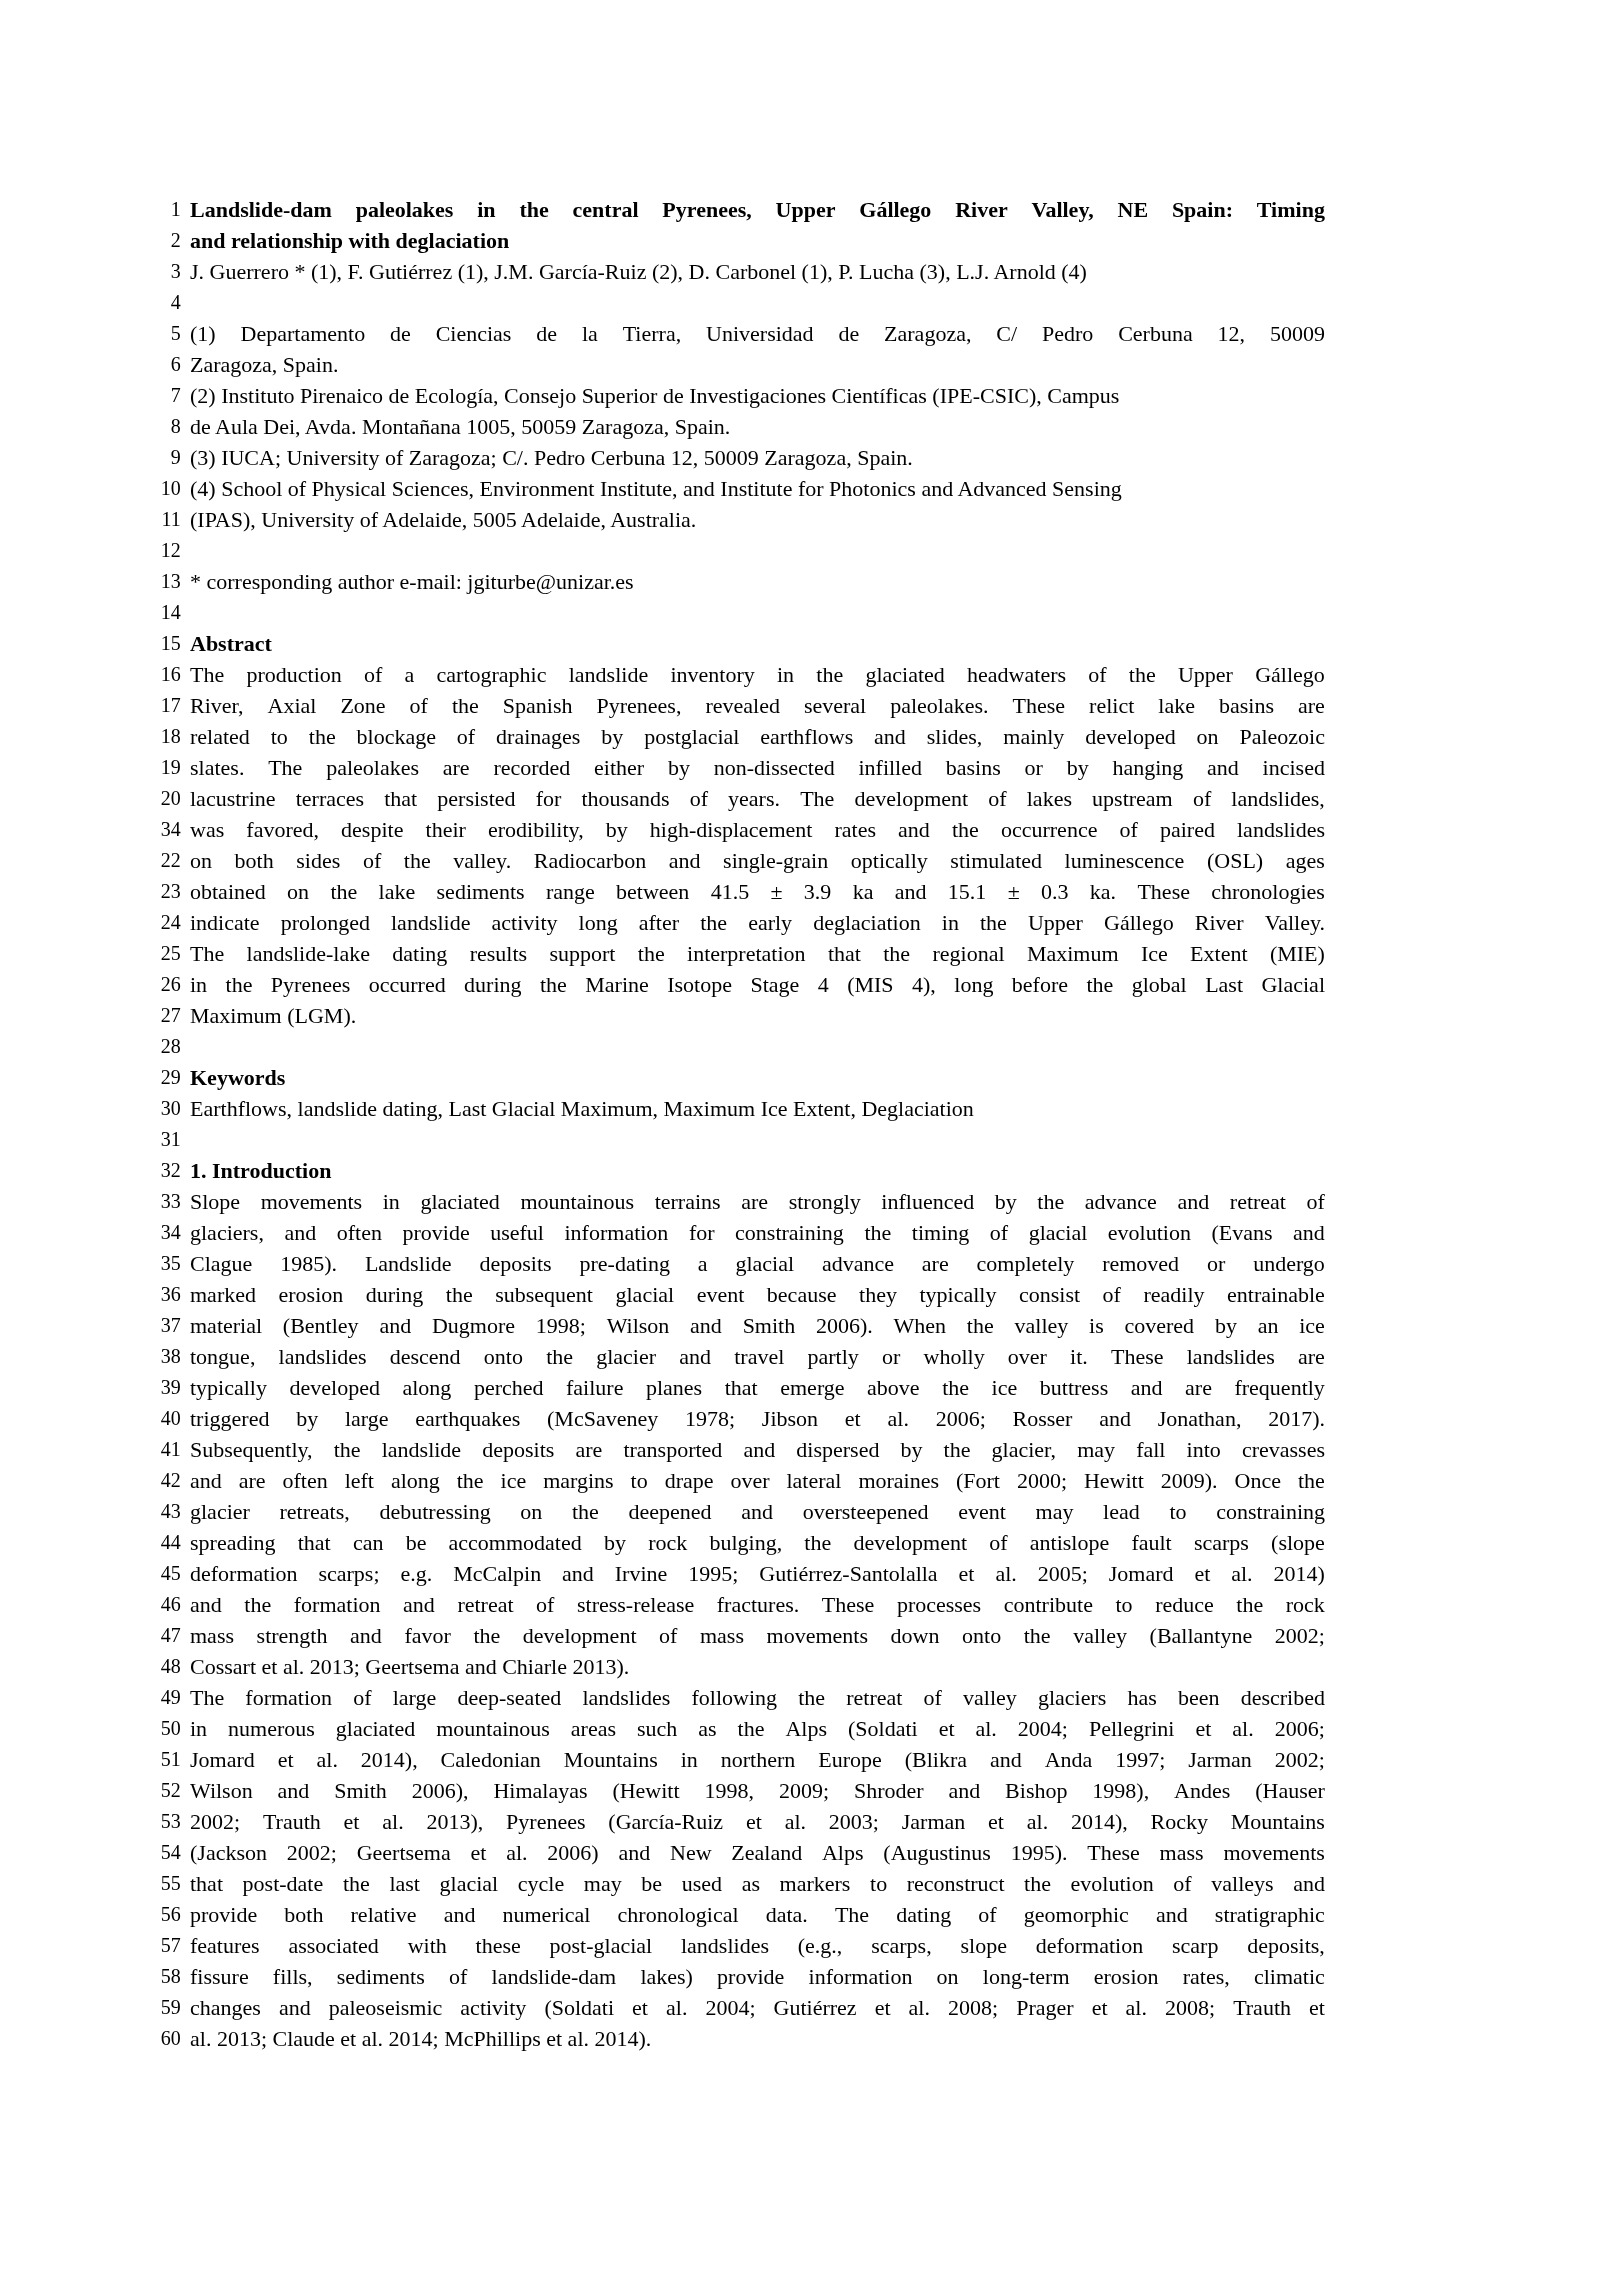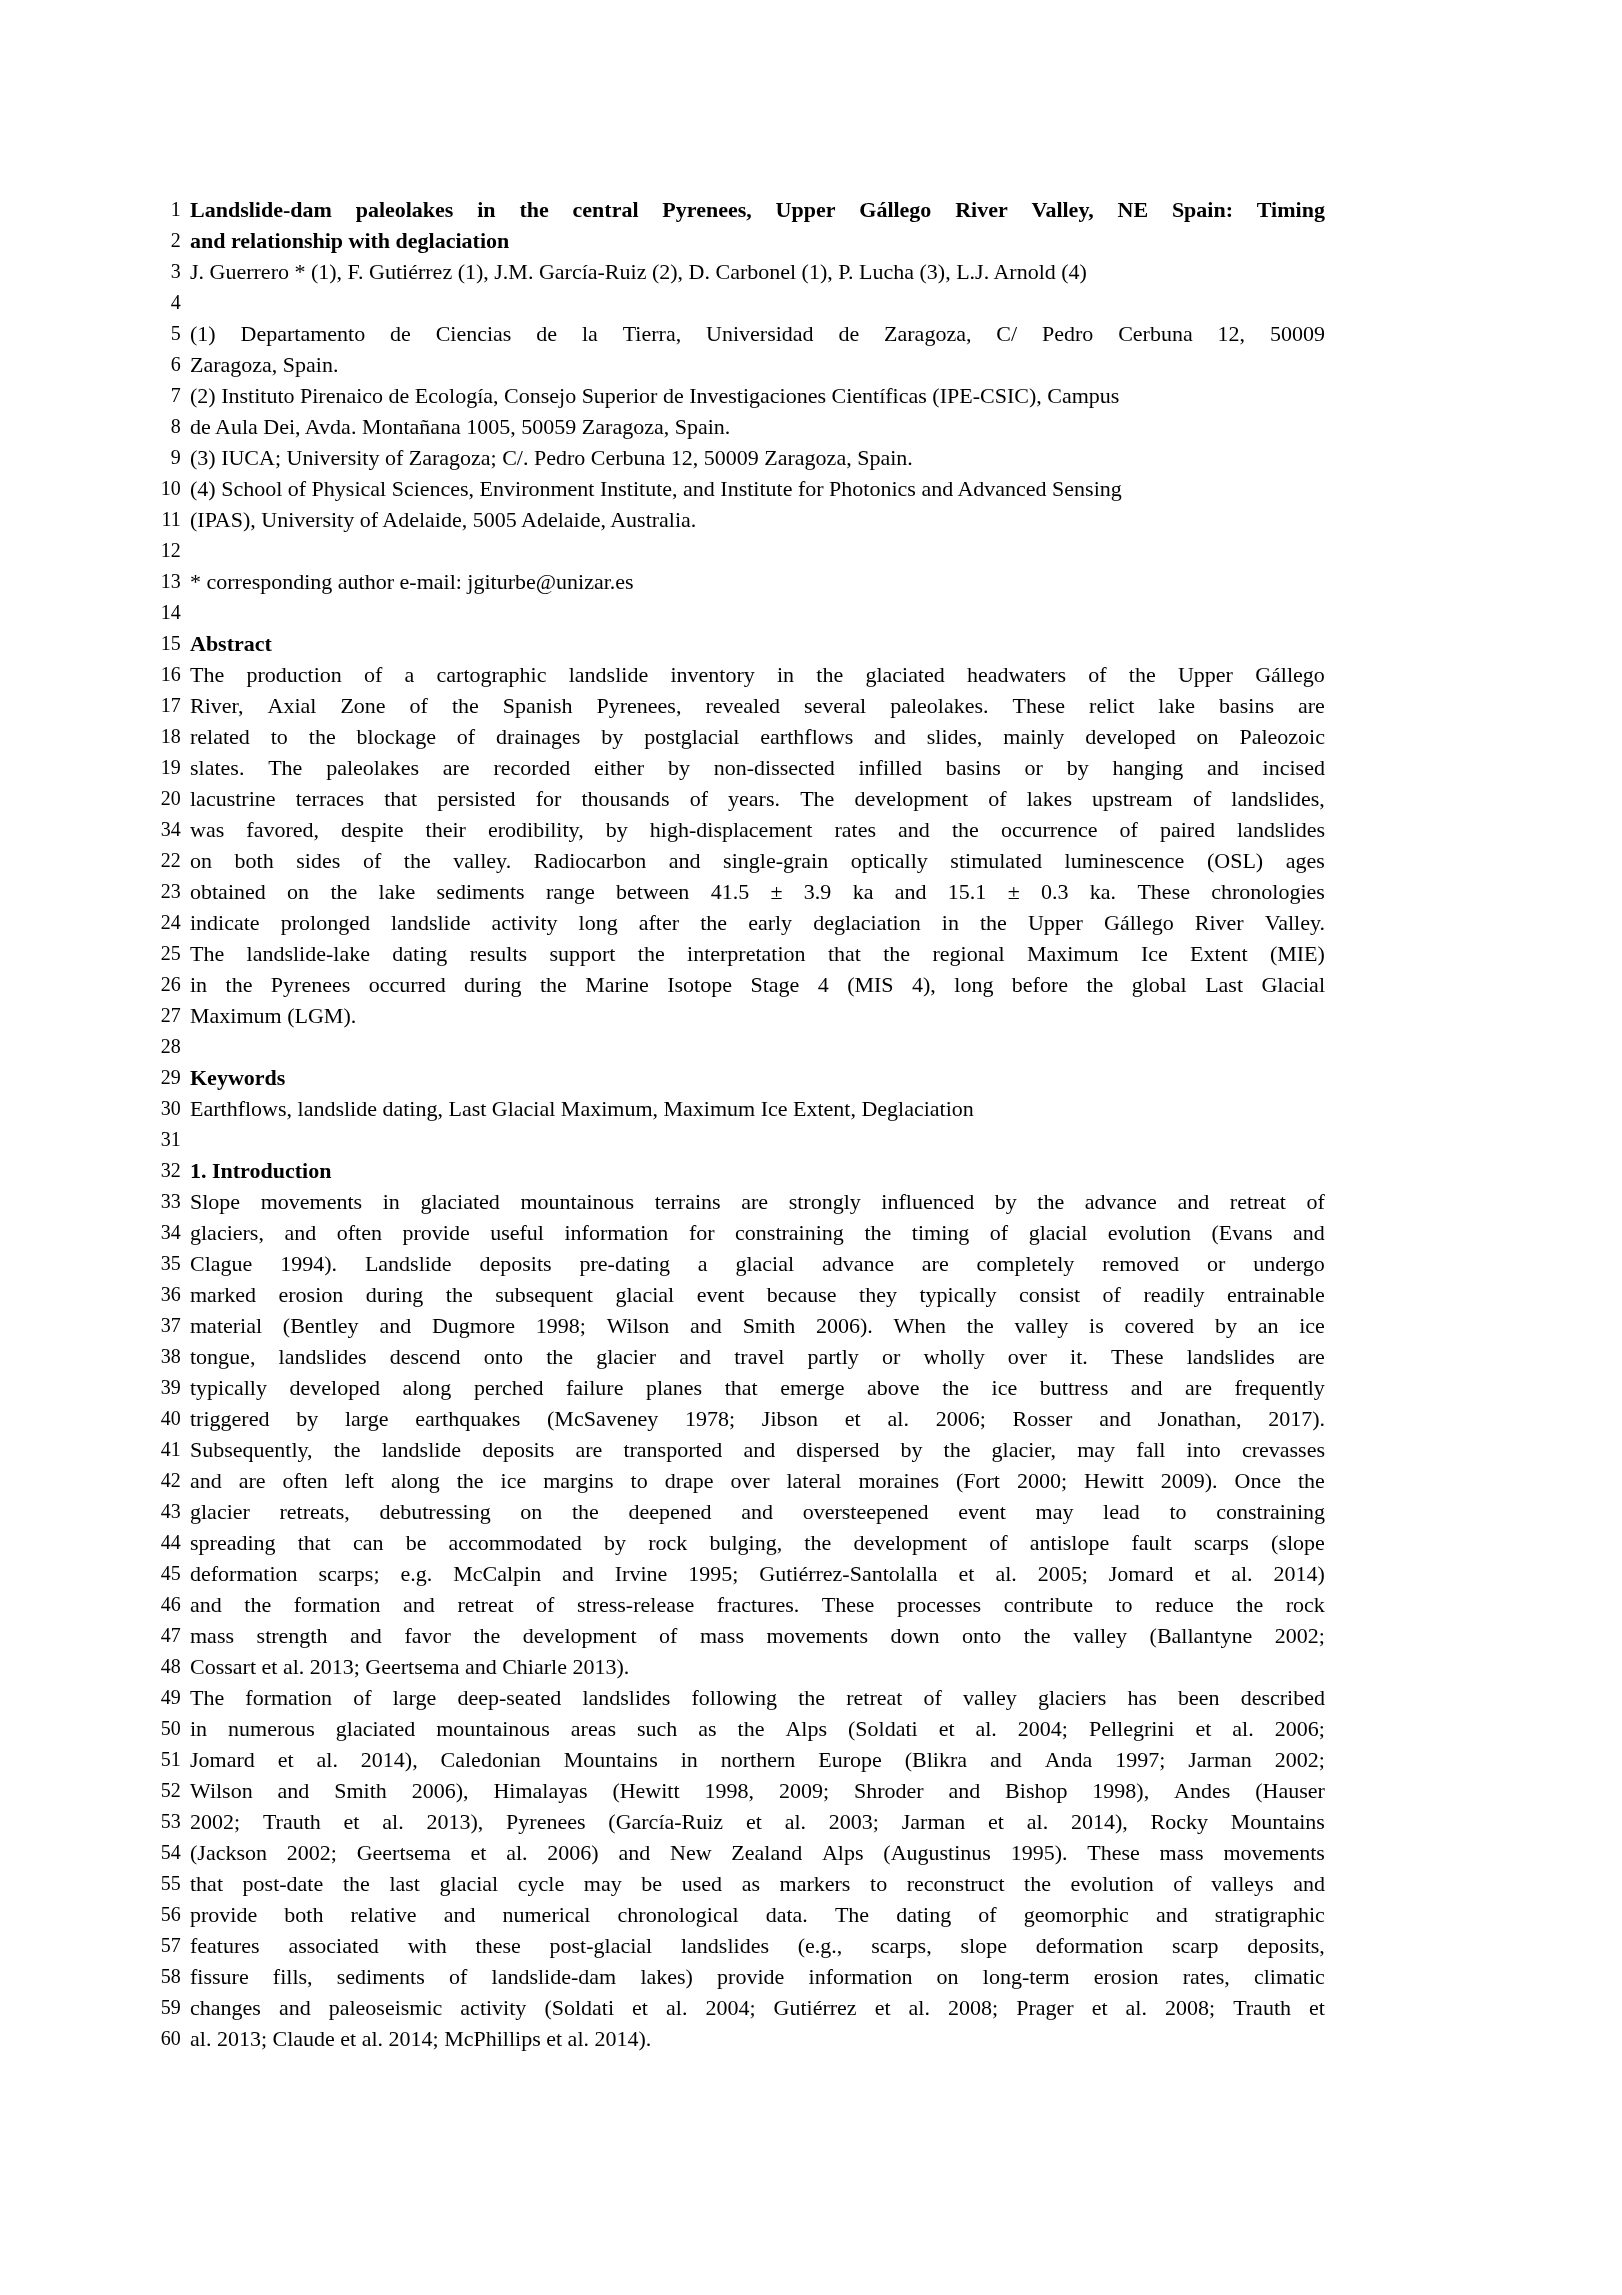--- a/index.html
+++ b/index.html
@@ -444,21 +444,21 @@
           <span class="w">glacial</span>
           <span class="w">evolution</span>
           <span class="w">(Evans</span>
           <span class="w">and</span>
         </div>
       </div>
       <div class="line-row">
         <div class="lineno">35</div>
         <div class="linetext just">
           <span class="w">Clague</span>
-          <span class="w">1994).</span>
+          <span class="w">1985).</span>
           <span class="w">Landslide</span>
           <span class="w">deposits</span>
           <span class="w">pre-dating</span>
           <span class="w">a</span>
           <span class="w">glacial</span>
           <span class="w">advance</span>
           <span class="w">are</span>
           <span class="w">completely</span>
           <span class="w">removed</span>
           <span class="w">or</span>

